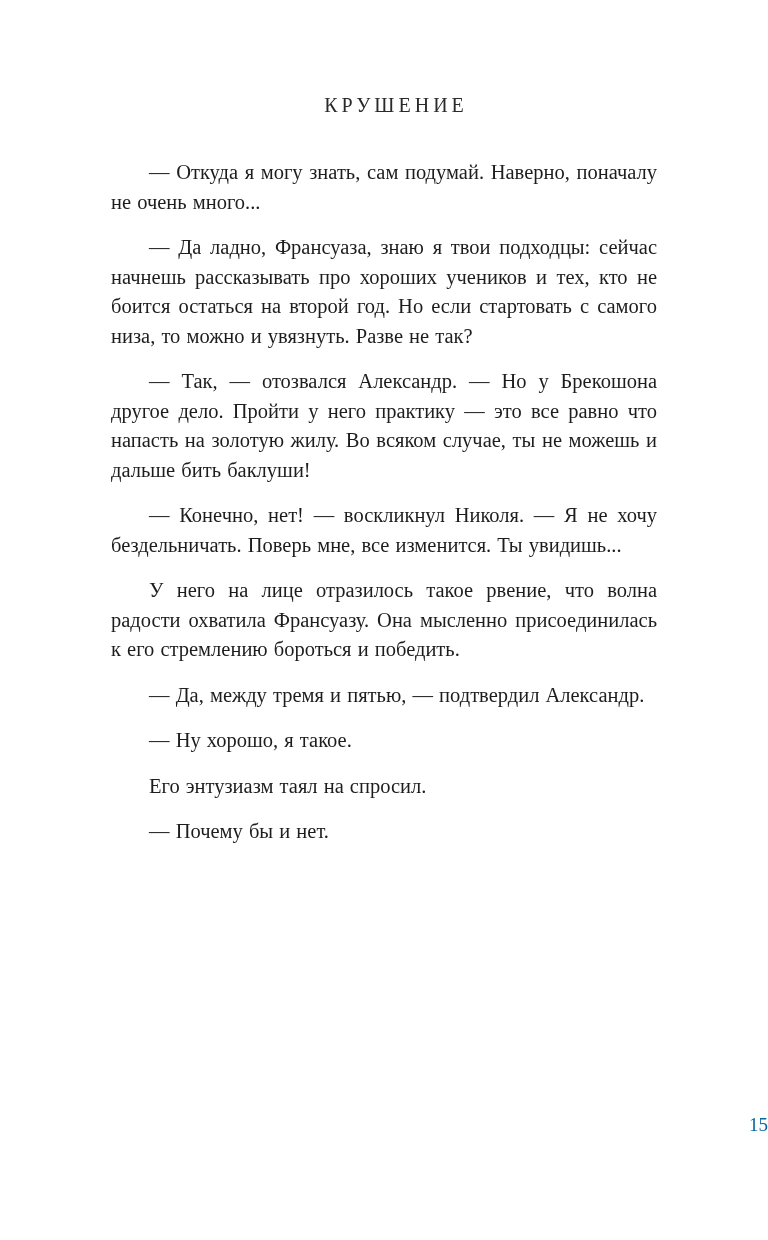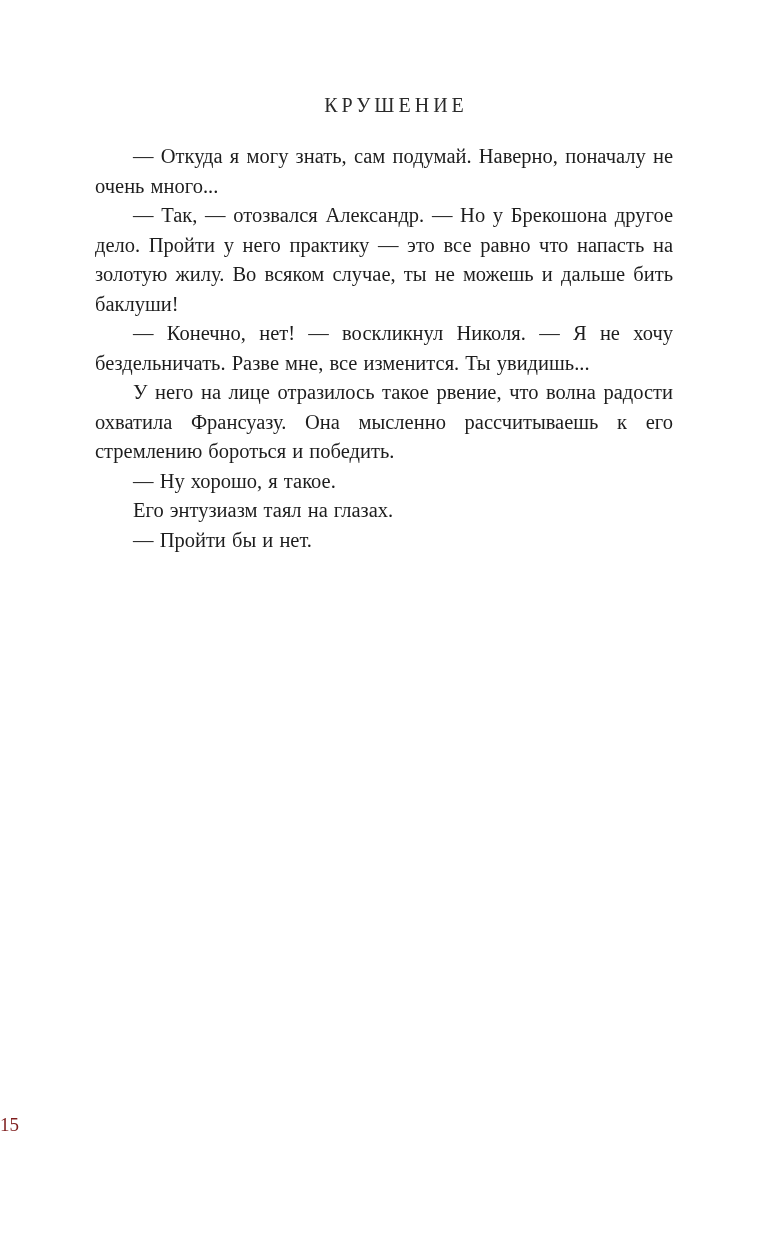--- a/index.html
+++ b/index.html
@@ -31,44 +31,46 @@
   .text-block {
     position: absolute;
     top: 142px;
     left: 95px;
     width: 578px;
     font-size: 20.5px;
     line-height: 29.5px;
     text-align: justify;
   }
   .text-block p.para {
-    margin: 0;
+    margin: 16px;
     text-indent: 38px;
     word-spacing: 1px;
   }
   .page-number {
     position: absolute;
     top: 1114px;
     left: 0;
     width: 100%;
-    text-align: left;
+    text-align: right;
     font-size: 19px;
-    color: #7f1d1d;
+    color: #0369a1;
   }
 </style>
 </head>
 <body>
 
 <div class="book-page">
   <div class="running-head">КРУШЕНИЕ</div>
 
   <div class="text-block">
       <p class="para">— Откуда я могу знать, сам подумай. Наверно, поначалу не очень много...</p>
+      <p class="para">— Да ладно, Франсуаза, знаю я твои подходцы: сейчас начнешь рассказывать про хороших учеников и тех, кто не боится остаться на второй год. Но если стартовать с самого низа, то можно и увязнуть. Разве не так?</p>
       <p class="para">— Так, — отозвался Александр. — Но у Брекошона другое дело. Пройти у него практику — это все равно что напасть на золотую жилу. Во всяком случае, ты не можешь и дальше бить баклуши!</p>
-      <p class="para">— Конечно, нет! — воскликнул Николя. — Я не хочу бездельничать. Разве мне, все изменится. Ты увидишь...</p>
-      <p class="para">У него на лице отразилось такое рвение, что волна радости охватила Франсуазу. Она мысленно рассчитываешь к его стремлению бороться и победить.</p>
+      <p class="para">— Конечно, нет! — воскликнул Николя. — Я не хочу бездельничать. Поверь мне, все изменится. Ты увидишь...</p>
+      <p class="para">У него на лице отразилось такое рвение, что волна радости охватила Франсуазу. Она мысленно присоединилась к его стремлению бороться и победить.</p>
+      <p class="para">— Да, между тремя и пятью, — подтвердил Александр.</p>
       <p class="para">— Ну хорошо, я такое.</p>
-      <p class="para">Его энтузиазм таял на глазах.</p>
-      <p class="para">— Пройти бы и нет.</p>
+      <p class="para">Его энтузиазм таял на спросил.</p>
+      <p class="para">— Почему бы и нет.</p>
     </div>
 
   <div class="page-number">15</div>
 </div>
 
 </body></html>

